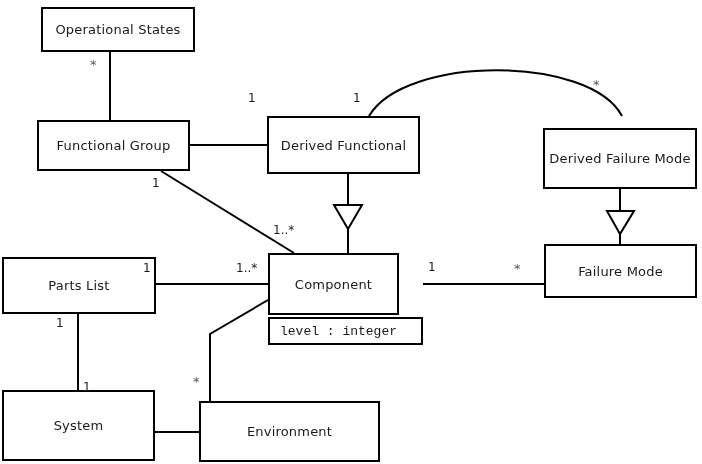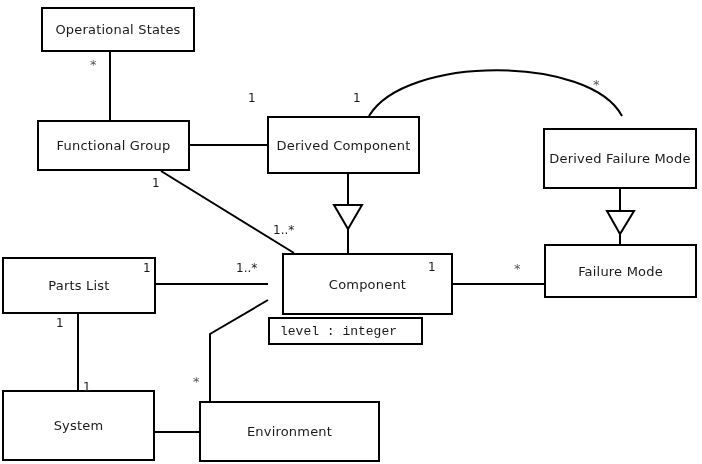--- a/index.html
+++ b/index.html
@@ -105,32 +105,32 @@
 
   <div class="uml-class" style="left:41px; top:7px; width:154px; height:45px;">
     <div class="uml-name">Operational States</div>
   </div>
 
   <div class="uml-class" style="left:37px; top:120px; width:153px; height:51px;">
     <div class="uml-name">Functional Group</div>
   </div>
 
   <div class="uml-class" style="left:267px; top:116px; width:153px; height:58px;">
-    <div class="uml-name">Derived Component</div>
+    <div class="uml-name">Derived Functional</div>
   </div>
 
   <div class="uml-class" style="left:543px; top:128px; width:154px; height:61px;">
     <div class="uml-name">Derived Failure Mode</div>
   </div>
 
   <div class="uml-class" style="left:2px; top:257px; width:154px; height:57px;">
     <div class="uml-name">Parts List</div>
   </div>
 
-  <div class="uml-class" style="left:268px; top:253px; width:171px; height:62px;margin-left:14px;">
+  <div class="uml-class" style="left:268px; top:253px; width:131px; height:62px;">
     <div class="uml-name">Component</div>
   </div>
 
   <div class="uml-attr-box" style="left:268px; top:317px; width:155px; height:28px;font-family:Liberation Mono, monospace;">
     <div class="uml-attr">level : integer</div>
   </div>
 
   <div class="uml-class" style="left:544px; top:244px; width:153px; height:54px;">
     <div class="uml-name">Failure Mode</div>
   </div>

